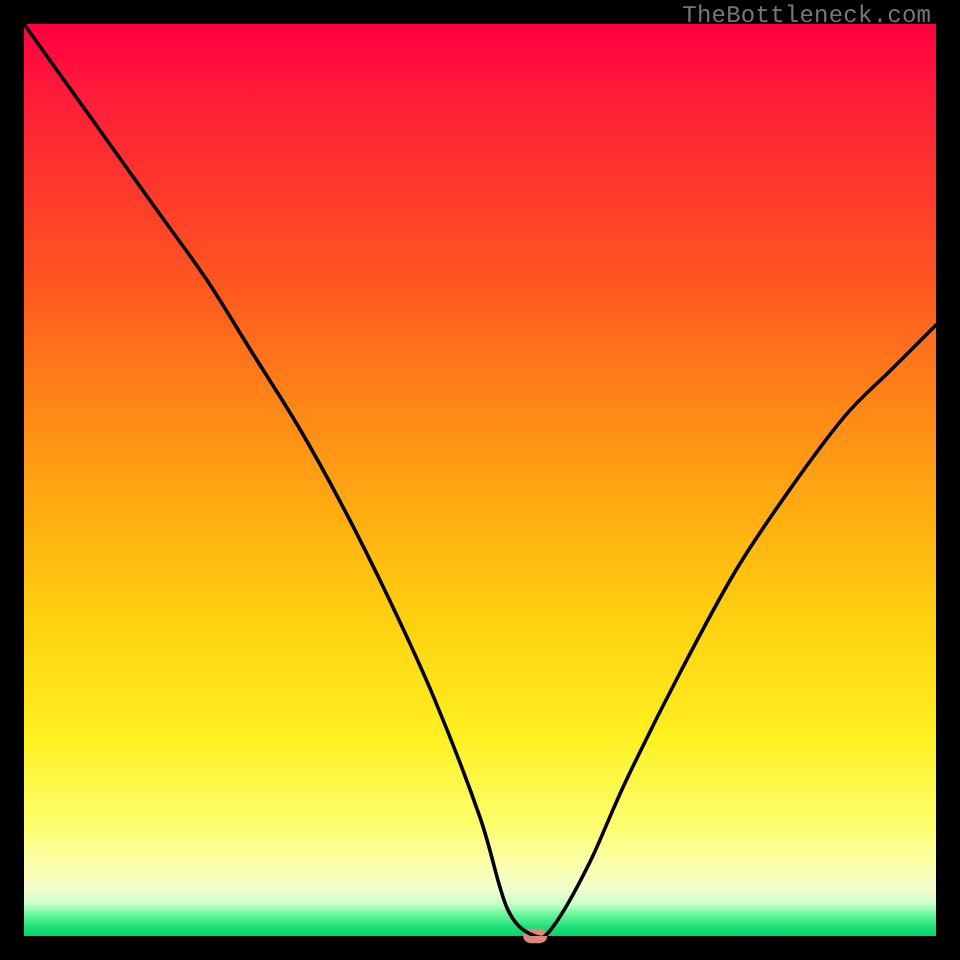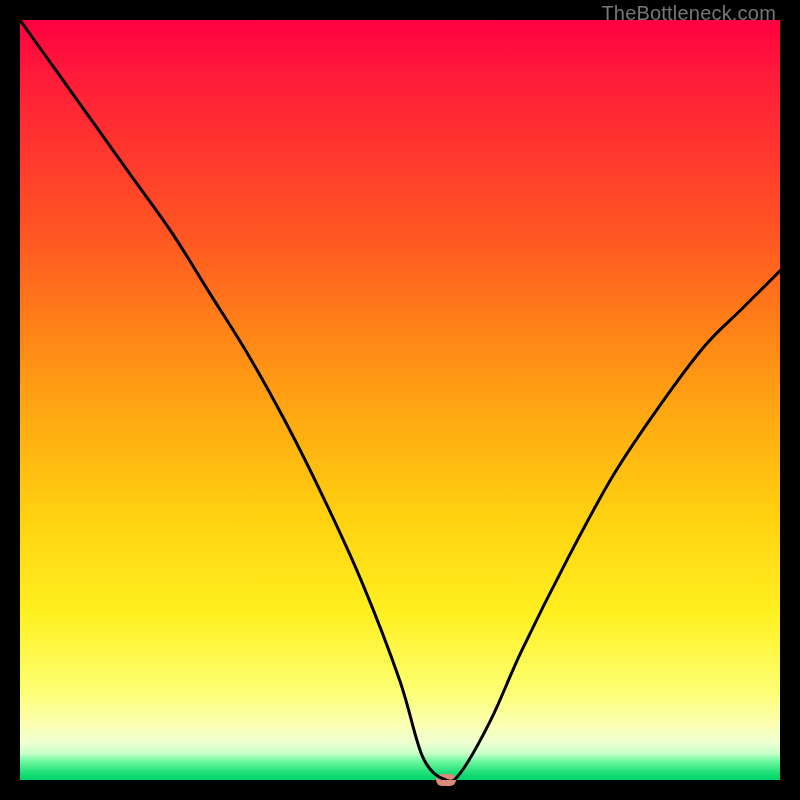--- a/index.html
+++ b/index.html
@@ -9,20 +9,21 @@
     height: 800px;
     background: #000;
     overflow: hidden;
     font-family: Arial, Helvetica, sans-serif;
   }
   .frame {
     position: relative;
     width: 800px;
     height: 800px;
     background: #000;
+    font-family: Liberation Mono, monospace;
   }
   .plot-area {
     position: absolute;
     left: 20px;
     top: 20px;
     width: 760px;
     height: 760px;
     background: linear-gradient(to bottom,
       #ff0040 0%,
       #ff1a3a 7%,

